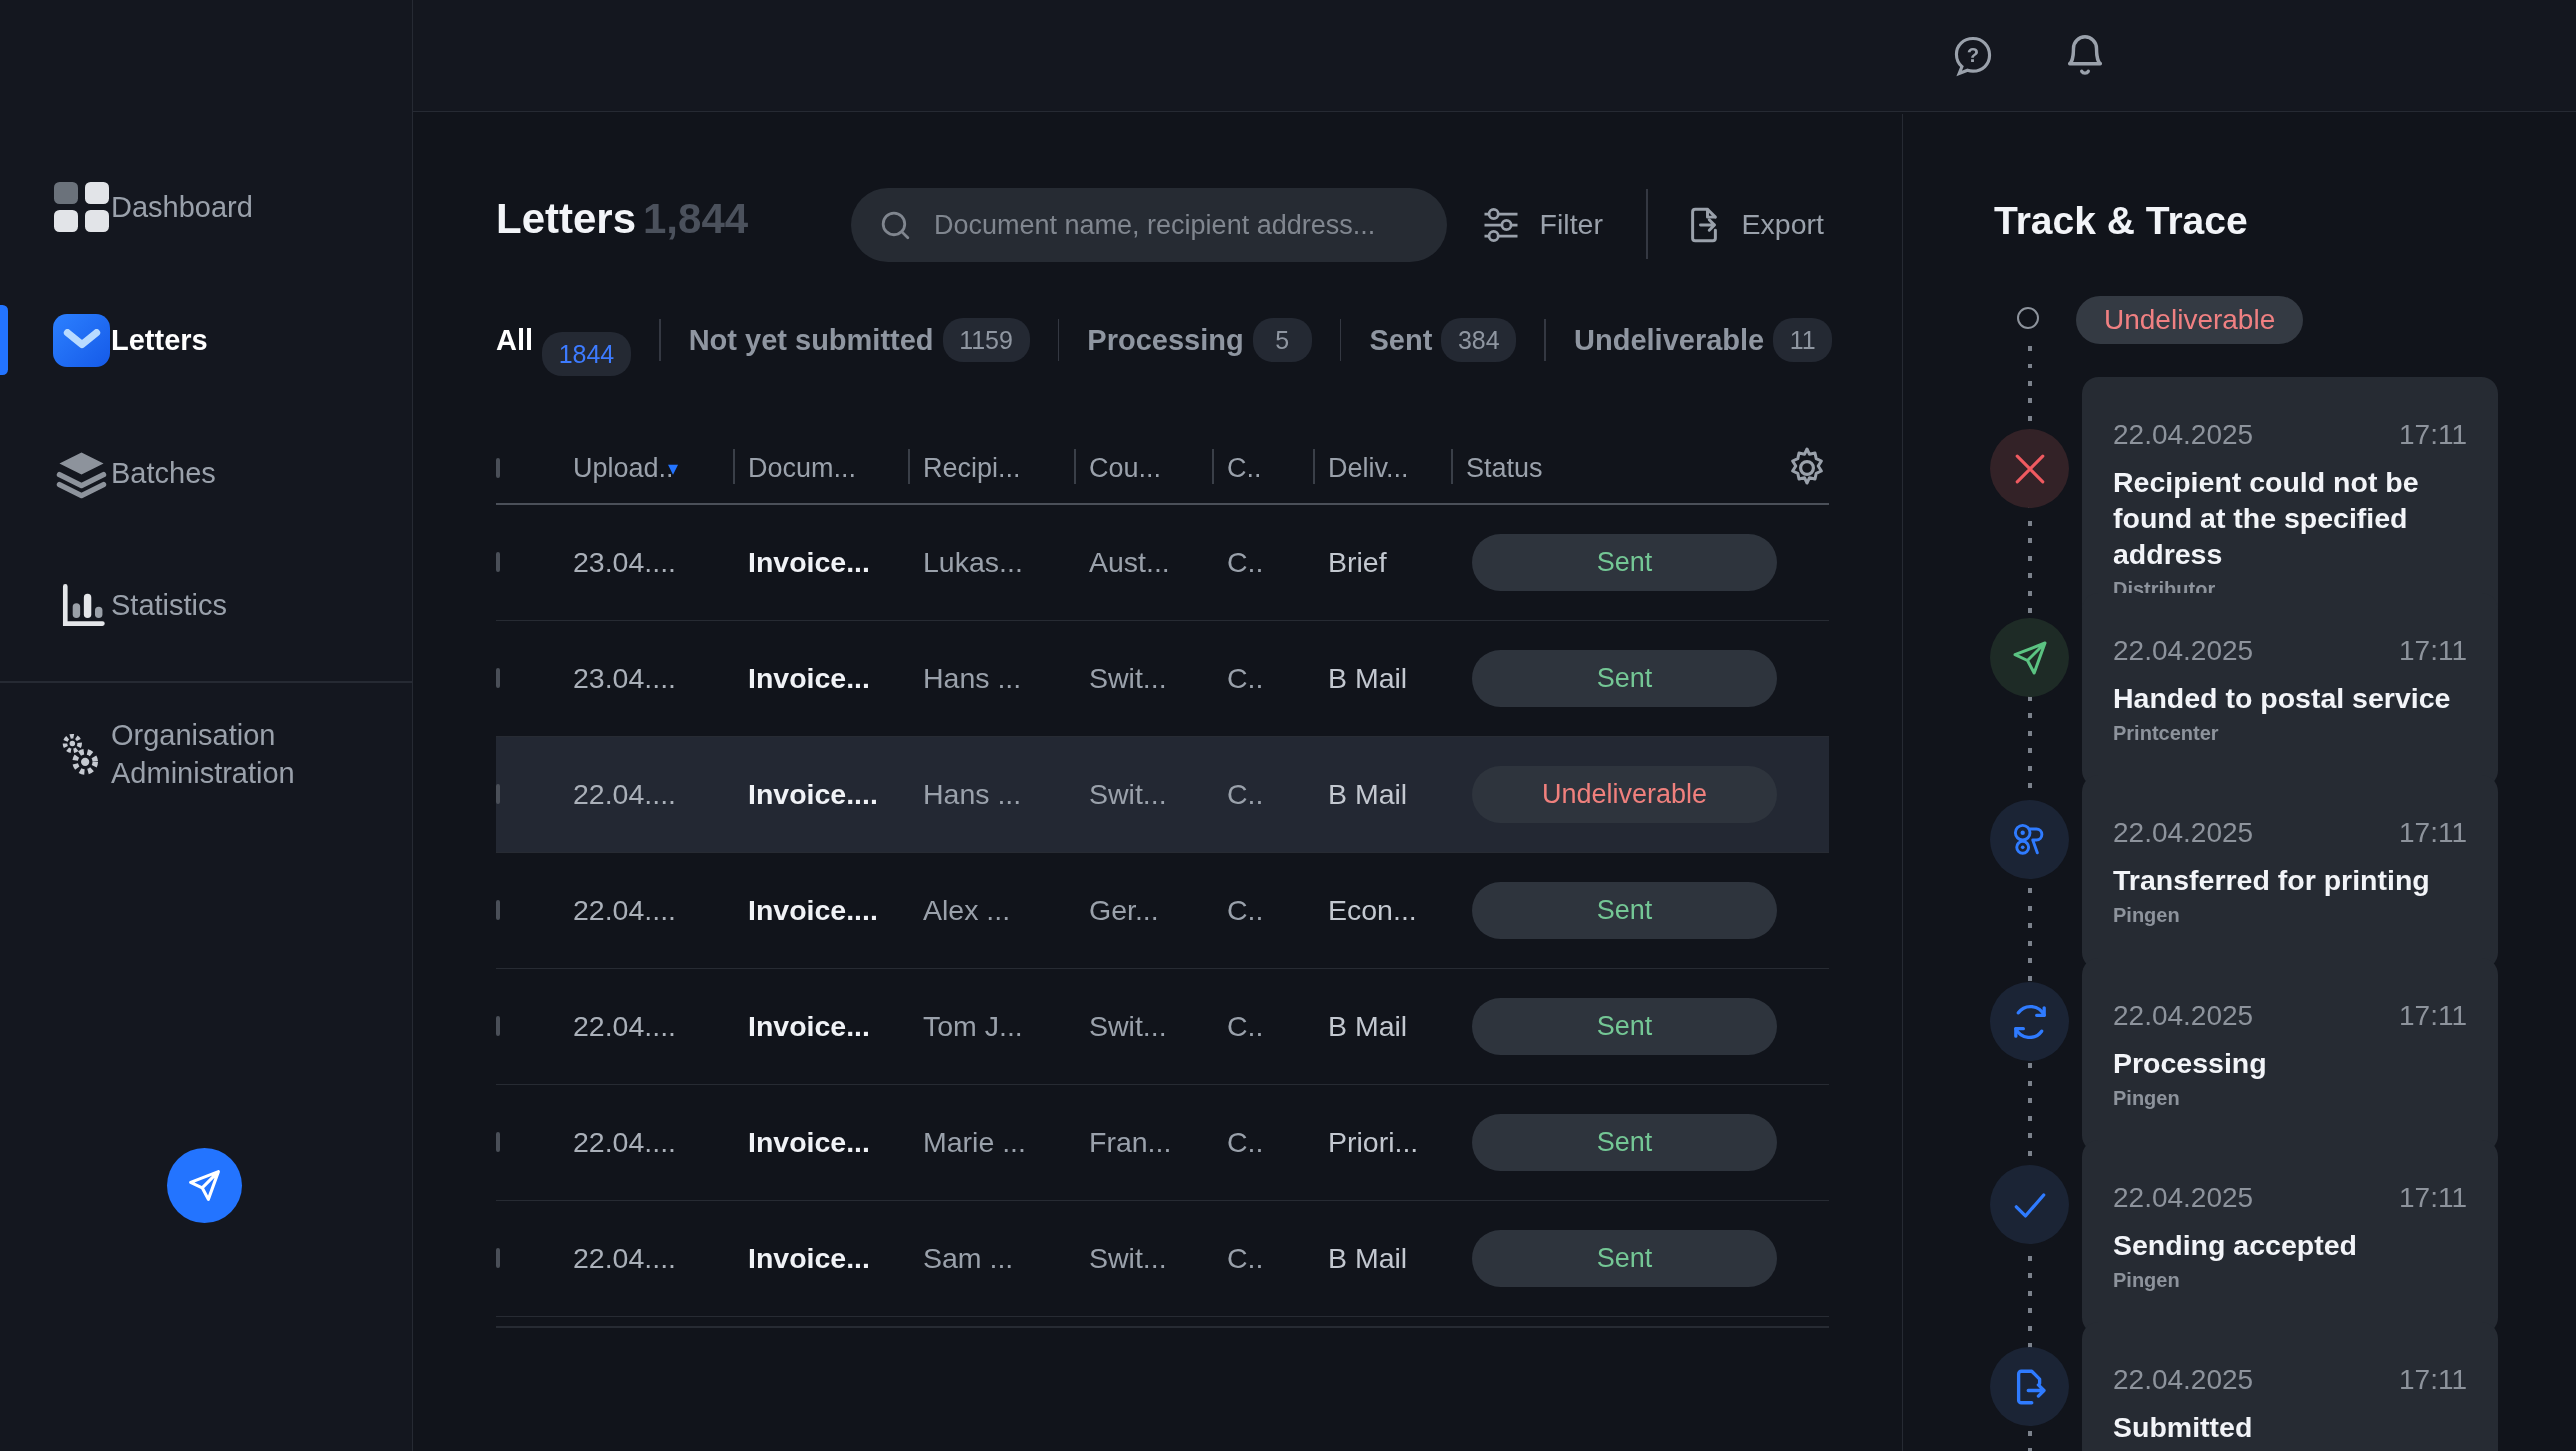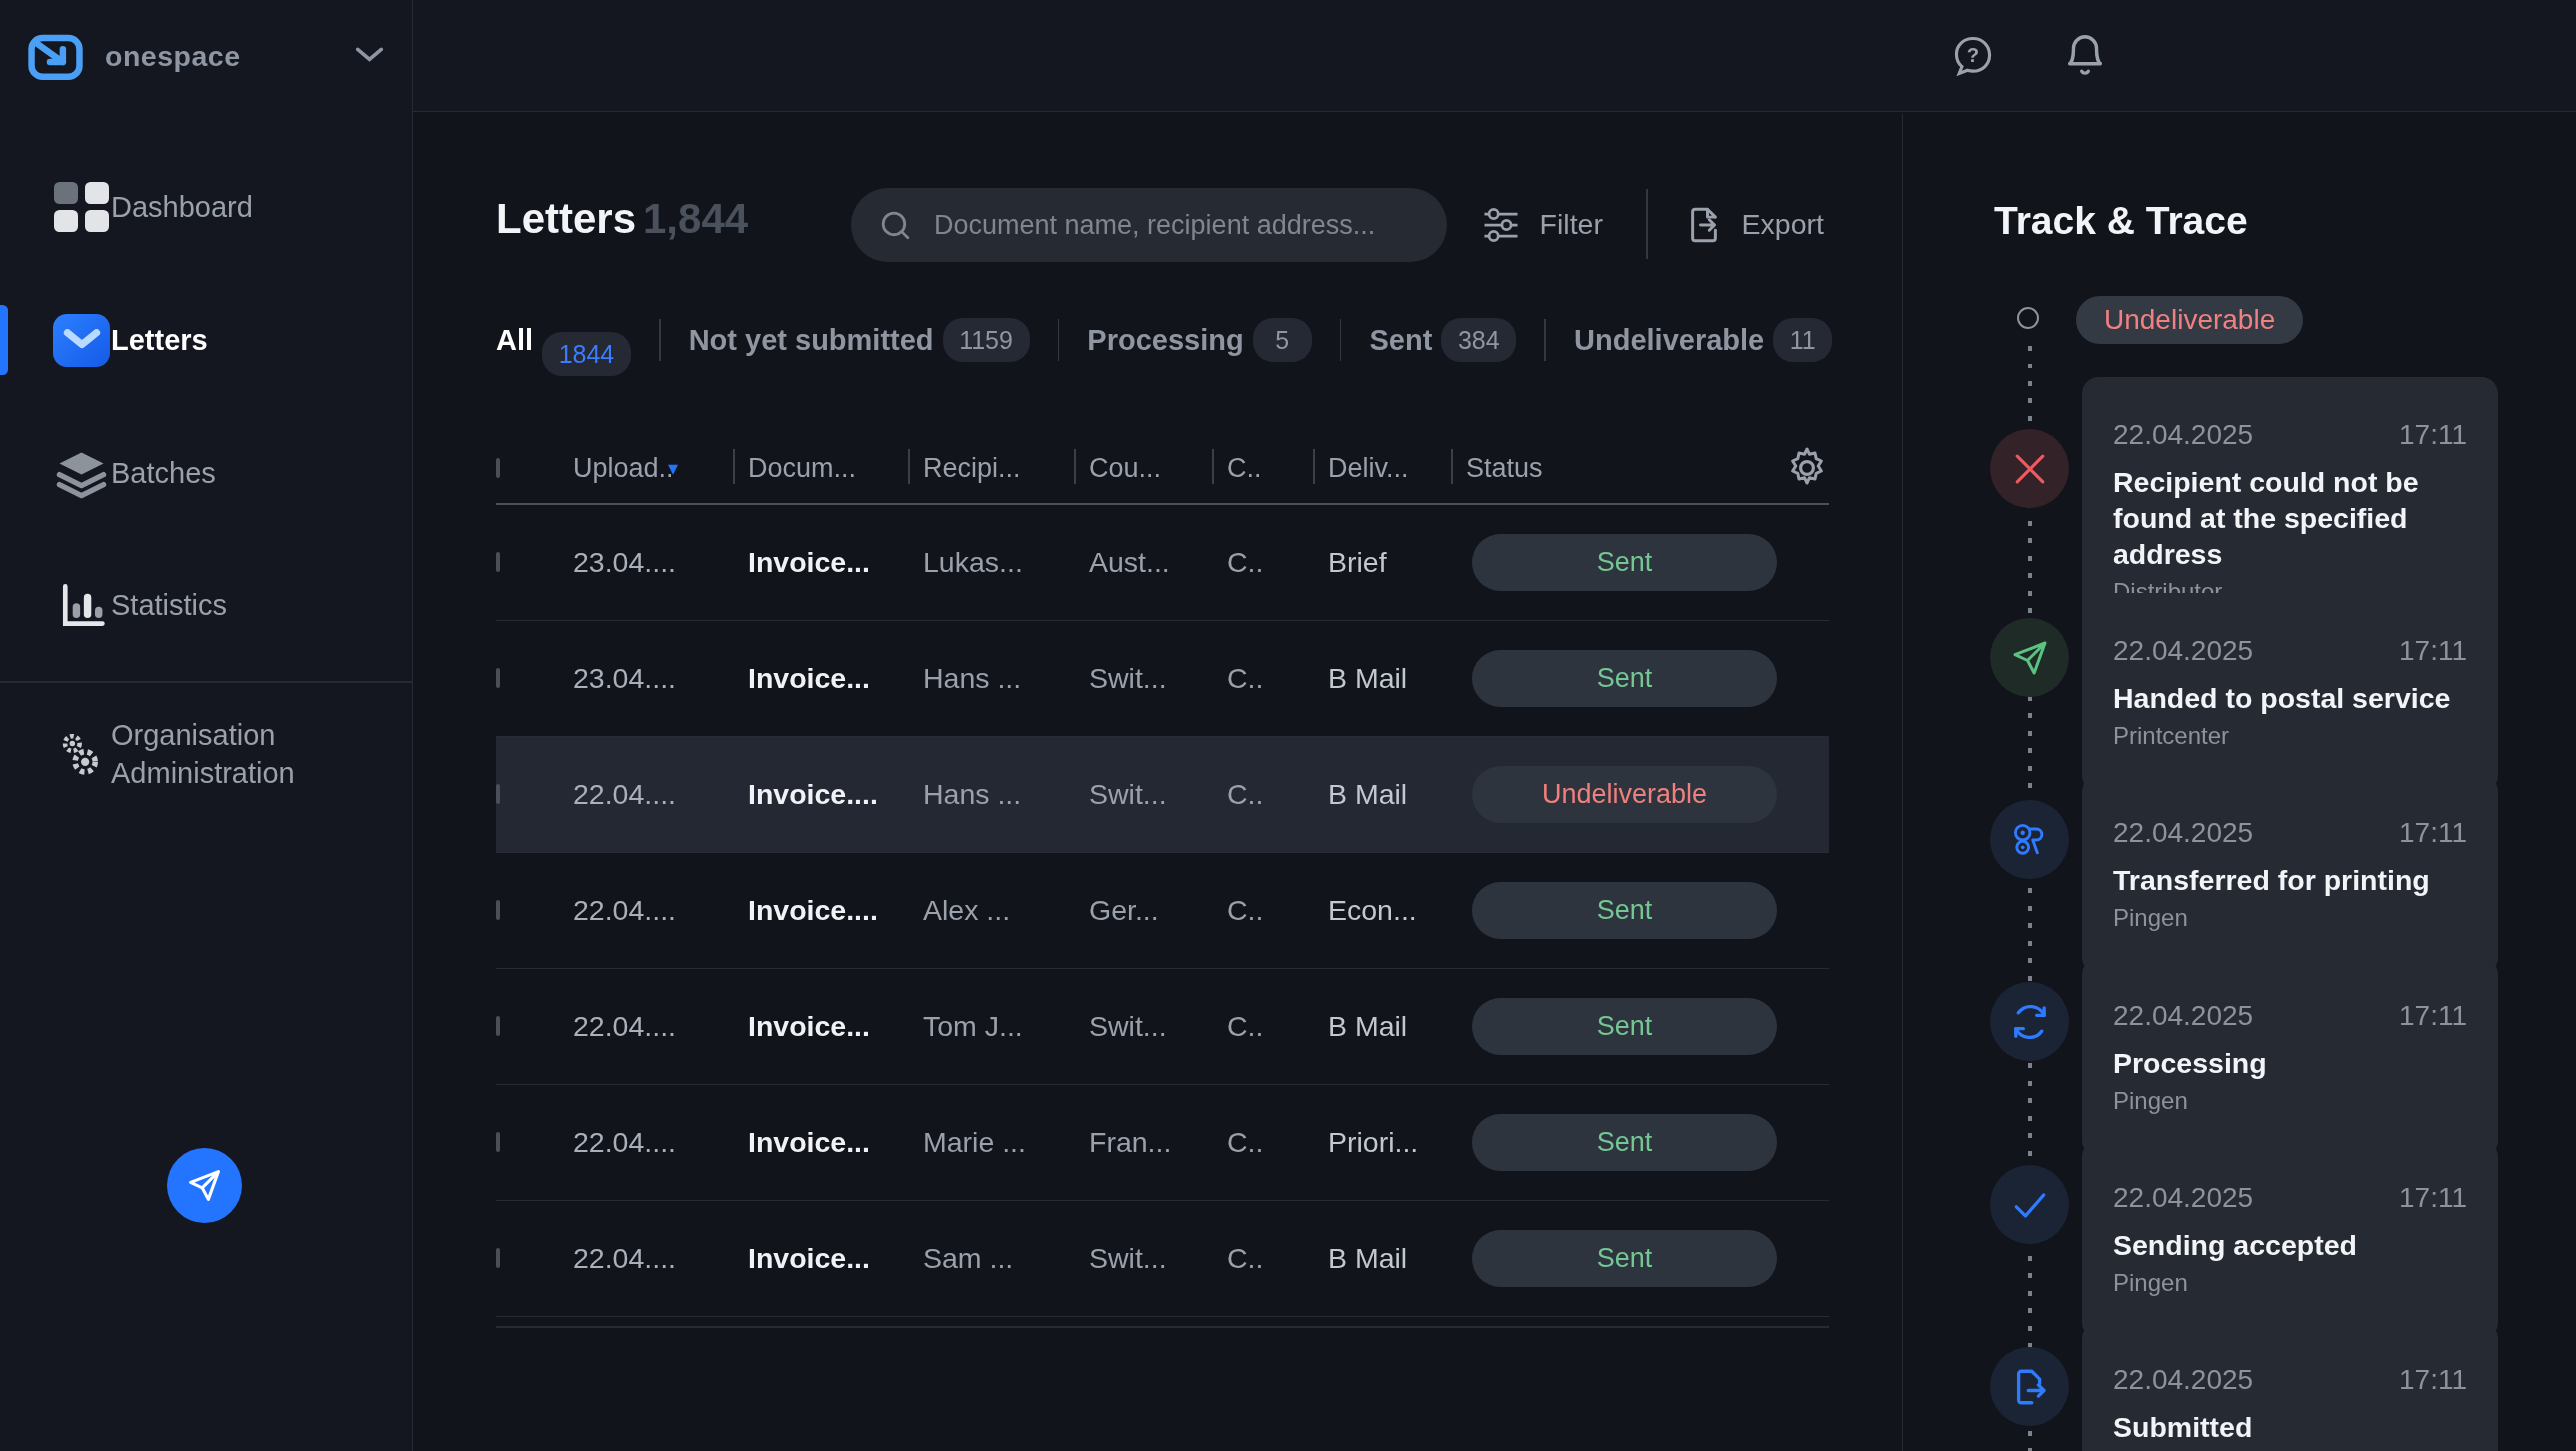--- a/index.html
+++ b/index.html
@@ -90,52 +90,32 @@
   .tt-title { position:absolute; left:91px; top:85px; font-size:39px; font-weight:700; color:#f2f4f8; }
   .timeline-dots { position:absolute; left:125px; top:232px; width:3.7px; height:1108px;
     background:repeating-linear-gradient(#7c828c 0 4.6px, transparent 4.6px 17.5px); }
   .tl-start { position:absolute; left:114px; top:193px; width:22px; height:22px; border-radius:50%;
     border:2.8px solid #8d939c; background:transparent; }
   .tt-badge { position:absolute; left:173px; top:182px; height:48px; padding:0 28px; border-radius:24px;
     background:#343a43; color:#f08082; font-size:28px; display:flex; align-items:center; }
   .ev-card { position:absolute; left:179px; width:416px; background:#262b33; border-radius:16.6px; padding:42px 31px; }
   .ev-head { display:flex; justify-content:space-between; font-size:28px; color:#8d939c; }
   .ev-title { margin-top:13px; font-size:28.5px; font-weight:700; color:#f2f4f8; line-height:36px; }
-  .ev-src { margin-top:5.5px; font-size:24px; color:#8d939c; }
+  .ev-src { margin-top:5.5px; font-size:20px; color:#8d939c;font-weight:bold; }
   .ev-ic { position:absolute; left:87px; width:79px; height:79px; border-radius:50%;
     display:flex; align-items:center; justify-content:center; }
   .ic-red { background:#332227; } .ic-green { background:#1e2b26; } .ic-blue { background:#1b2435; }
   svg { display:block; }
 </style>
 </head>
 <body>
 
 <div class="app">
 
   <div class="side-col">
-    <div class="logo-row">
-      <span>
-        <svg width="59" height="59" viewBox="0 0 64 64" fill="none">
-          <defs>
-              <linearGradient id="lg1" x1="0" y1="0" x2="64" y2="64">
-            <stop offset="0" stop-color="#4aa0f5"></stop>
-                <stop offset="1" stop-color="#1b5cf0"></stop>
-          </linearGradient>
-            </defs>
-          <rect x="6" y="12" width="52" height="42" rx="12" stroke="url(#lg1)" stroke-width="7" fill="none"></rect>
-          <path d="M12 18 L40 38 M40 38 L40 24 M40 38 L26 38" stroke="url(#lg1)" stroke-width="7" stroke-linecap="round" stroke-linejoin="round"></path>
-        </svg>
-      </span>
-      <span class="brand-name">onespace</span>
-      <span class="brand-chev">
-        <svg width="31" height="20" viewBox="0 0 34 22" fill="none">
-            <path d="M4 6 L17 17 L30 6" stroke="#8f96a3" stroke-width="4" stroke-linecap="round"></path>
-          </svg>
-      </span>
-    </div>
 
     <div class="active-bar"></div>
 
     <div class="nav-item" style="top:140px">
       <span class="nav-icon">
         <span class="grid-ic">
             <span></span>
             <span></span>
             <span></span>
             <span></span>

